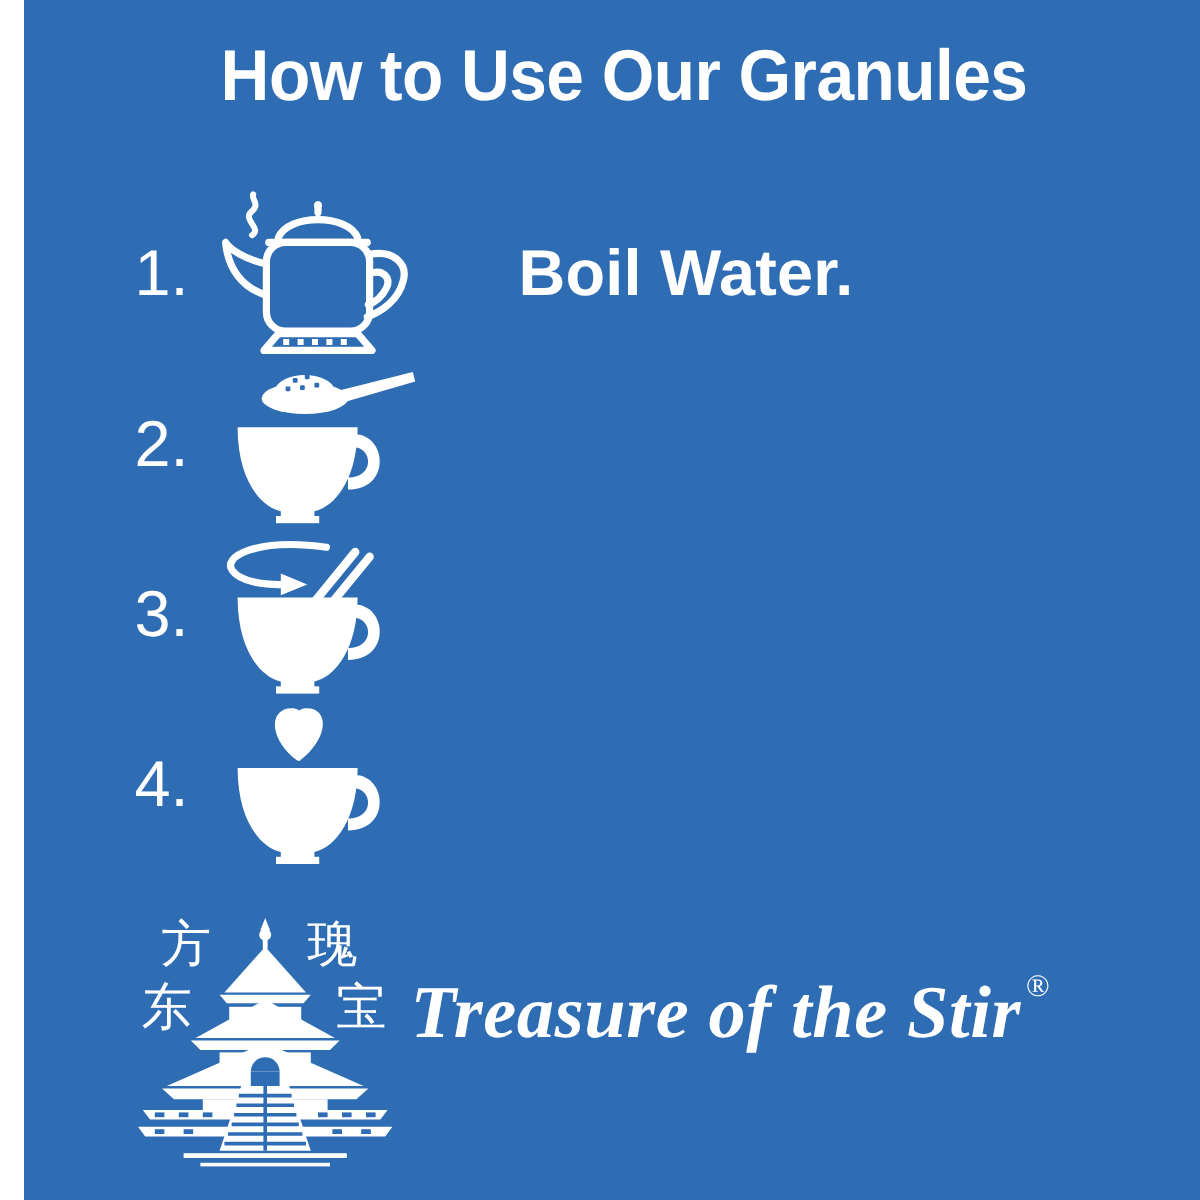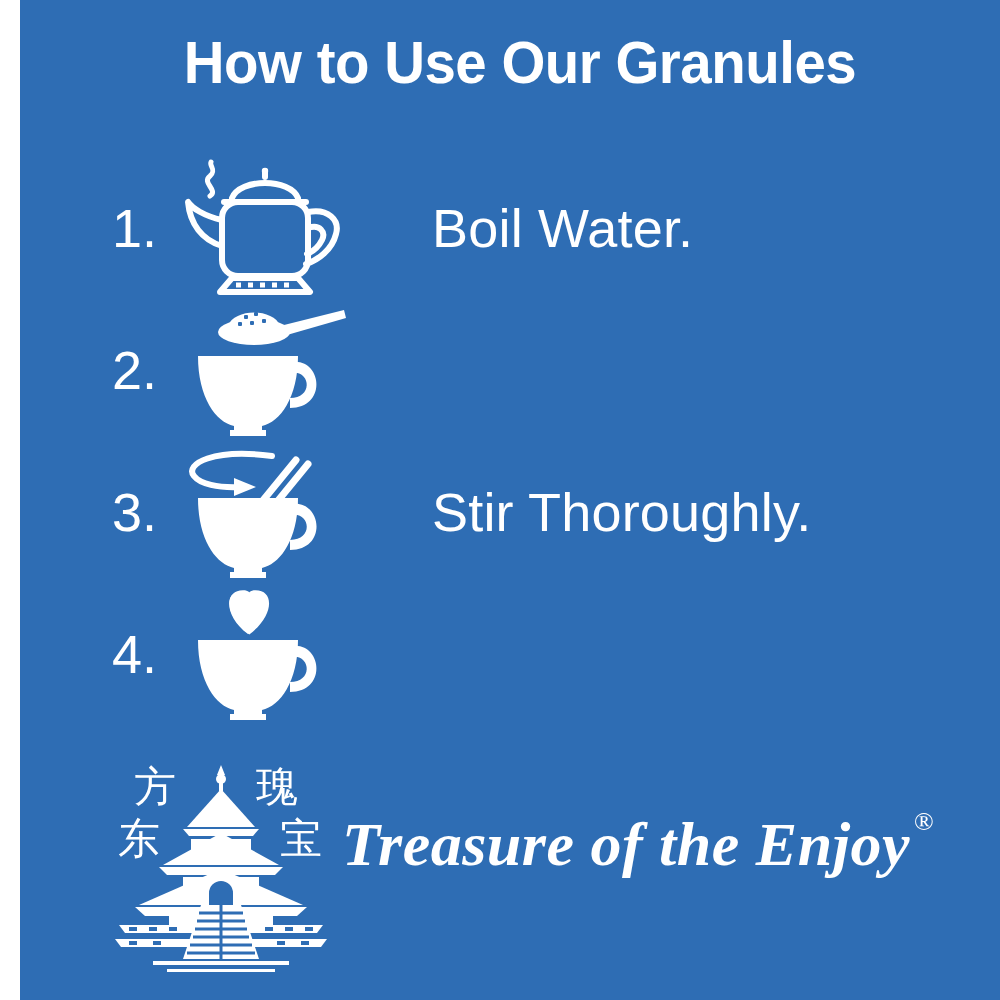--- a/index.html
+++ b/index.html
@@ -77,21 +77,21 @@
   }
   .step-icon svg { display: block; width: 170px; height: 140px; }
 
   .step-text {
     position: absolute;
     left: 412px;
     top: 50%;
     transform: translateY(-50%);
     color: #ffffff;
     font-size: 54px;
-    font-weight: 400;
+    font-weight: 700;
     line-height: 1.05;
     white-space: nowrap;
     letter-spacing: 0.2px;
   }
 
   
   #footer {
     position: absolute;
     left: 0;
     top: 745px;
@@ -230,21 +230,20 @@
             <path d="M128 22 L92 66"></path>
           </g>
 
           <path d="M112 62 C142 58 148 108 110 108 L110 98 C134 98 130 70 112 73 Z" fill="#ffffff"></path>
 
           <path d="M18 56 H118 C118 98 100 122 82 126 L82 132 H54 L54 126
                    C36 122 18 98 18 56 Z" fill="#ffffff"></path>
           <rect x="50" y="130" width="36" height="6" fill="#ffffff"></rect>
         </svg>
       </div>
-      <div class="step-text">Stir Thoroughly.</div>
     </div>
 
     <div class="step step-4">
       <div class="step-num">4.</div>
       <div class="step-icon">
         <svg viewBox="0 0 170 140" xmlns="http://www.w3.org/2000/svg">
 
           <path d="M68 48 C44 30 44 6 62 6 C72 6 68 14 68 14
                    C68 14 64 6 74 6 C92 6 92 30 68 48 Z" fill="#ffffff" transform="translate(0,0) scale(1.05) translate(-2,0)"></path>
           <path d="M68 50
@@ -328,18 +327,18 @@
         </g>
 
         <g fill="#ffffff">
           <rect x="48" y="208" width="136" height="4"></rect>
           <rect x="62" y="216" width="108" height="3"></rect>
         </g>
       </svg>
     </div>
 
     <div id="brand-wrap">
-      <span id="brand-name">Treasure of the Enjoy</span>
+      <span id="brand-name">Treasure of the Stir</span>
       <span id="brand-reg">®</span>
     </div>
   </div>
 
 </div>
 
 </body></html>

